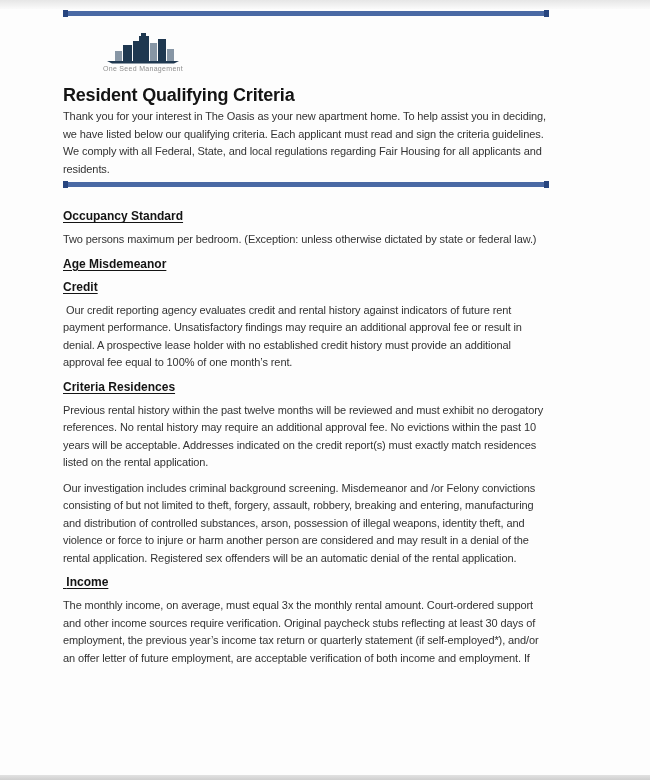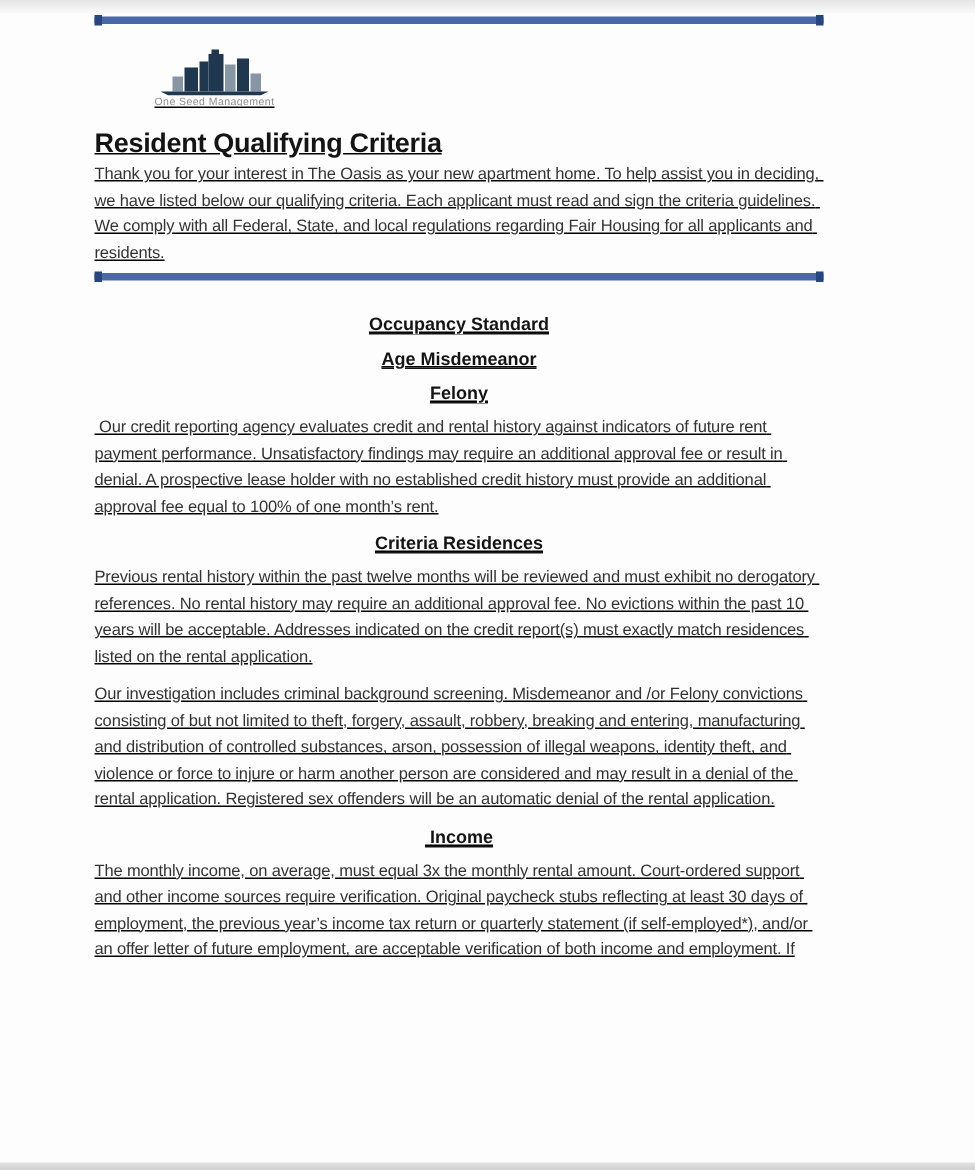--- a/index.html
+++ b/index.html
@@ -16,21 +16,21 @@
     width:650px;height:780px;overflow:hidden;
     background:#fdfdfd;
     font-family:"Liberation Sans", sans-serif;
     -webkit-font-smoothing:antialiased;
   }
   .page{position:relative;width:650px;height:780px;background:#fdfdfd;}
   .top-shade{
     height:9px;width:650px;
     background:linear-gradient(#e6e6e6,#fafafa);
   }
-  .content{padding:0 101px 0 63px;text-decoration:underline;}
+  .content{padding:0 101px 0 63px;}
   .rule{
     height:5px;width:100%;
     background:var(--accent-blue);
     position:relative;border-radius:1px;
   }
   .rule::before,.rule::after{
     content:"";position:absolute;top:-1px;height:7px;width:5px;
     background:var(--accent-blue-dark);
   }
   .rule::before{left:0;}
@@ -55,21 +55,20 @@
   }
   .sections{margin-top:22px;}
   section + section{margin-top:8px;}
   h2{
     margin:0 0 7px 0;
     font-size:12px;line-height:15px;font-weight:bold;
     color:var(--text-heading);
     text-decoration:underline;
     text-underline-offset:2px;
     white-space:pre-wrap;
-    text-align:center;
   }
   section p{
     margin:0;
     font-size:11px;line-height:17.5px;color:var(--text-body);
     letter-spacing:-0.1px;white-space:pre-wrap;
   }
   .bottom-bar{
     position:absolute;left:0;bottom:0;width:650px;height:5px;
     background:linear-gradient(#e2e2e2,var(--page-edge-gray));
   }
@@ -100,26 +99,27 @@
 
     <h1>Resident Qualifying Criteria</h1>
 
     <p class="intro">Thank you for your interest in The Oasis as your new apartment home. To help assist you in deciding, we have listed below our qualifying criteria. Each applicant must read and sign the criteria guidelines. We comply with all Federal, State, and local regulations regarding Fair Housing for all applicants and residents.</p>
 
     <div class="rule rule-mid"></div>
 
     <div class="sections">
       <section>
         <h2>Occupancy Standard</h2>
+        <p>Two persons maximum per bedroom. (Exception: unless otherwise dictated by state or federal law.)</p>
       </section>
       <section>
         <h2>Age Misdemeanor</h2>
       </section>
       <section>
-        <h2>Felony</h2>
+        <h2>Credit</h2>
         <p> Our credit reporting agency evaluates credit and rental history against indicators of future rent payment performance. Unsatisfactory findings may require an additional approval fee or result in denial. A prospective lease holder with no established credit history must provide an additional approval fee equal to 100% of one month’s rent.</p>
       </section>
       <section>
         <h2>Criteria Residences</h2>
         <p>Previous rental history within the past twelve months will be reviewed and must exhibit no derogatory references. No rental history may require an additional approval fee. No evictions within the past 10 years will be acceptable. Addresses indicated on the credit report(s) must exactly match residences listed on the rental application.</p>
       </section>
       <section>
         <p>Our investigation includes criminal background screening. Misdemeanor and /or Felony convictions consisting of but not limited to theft, forgery, assault, robbery, breaking and entering, manufacturing and distribution of controlled substances, arson, possession of illegal weapons, identity theft, and violence or force to injure or harm another person are considered and may result in a denial of the rental application. Registered sex offenders will be an automatic denial of the rental application.</p>
       </section>
       <section>

